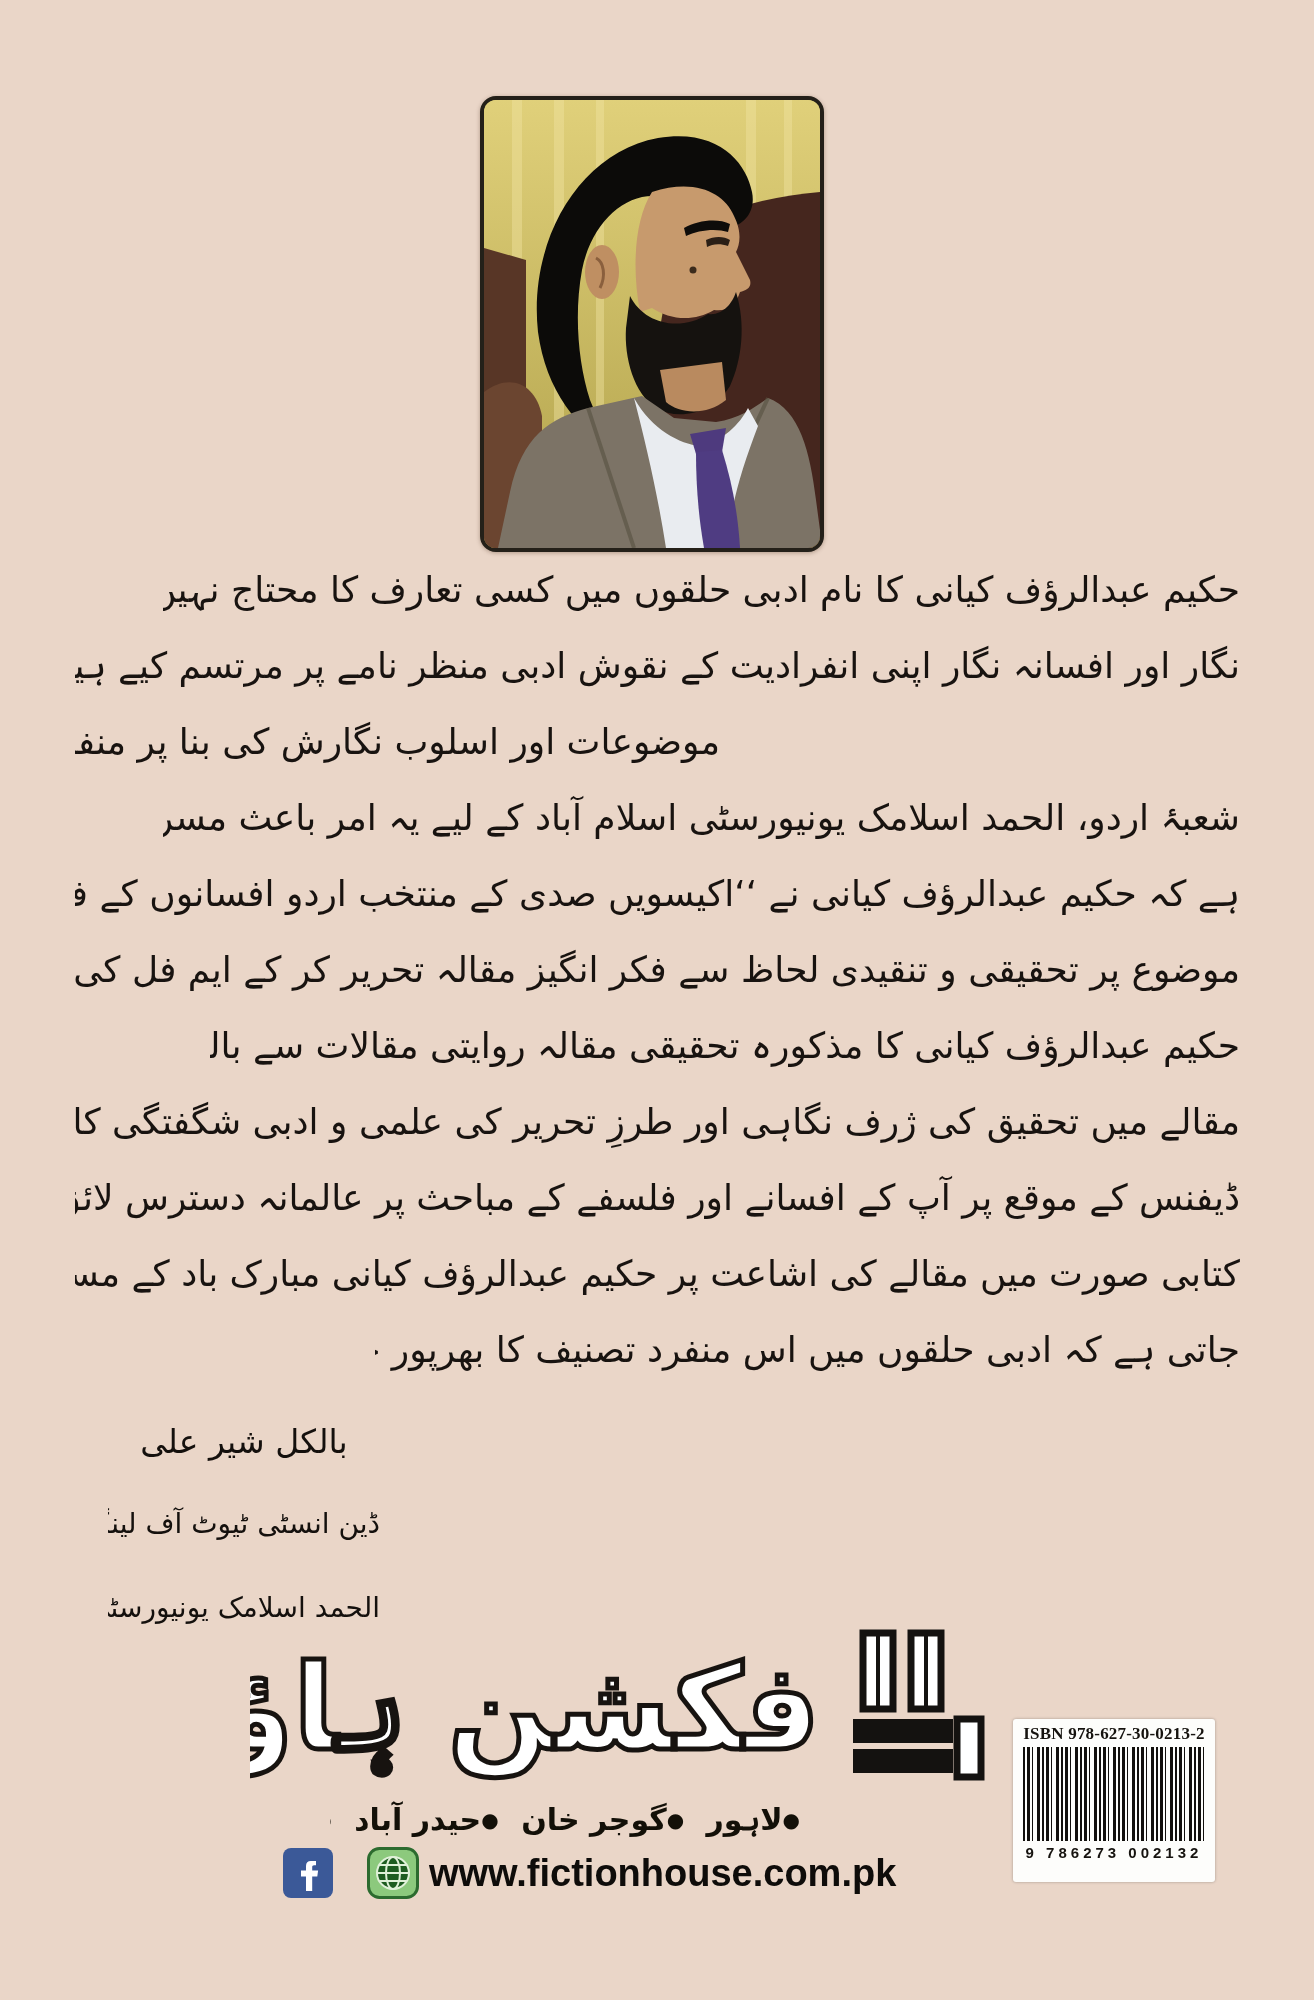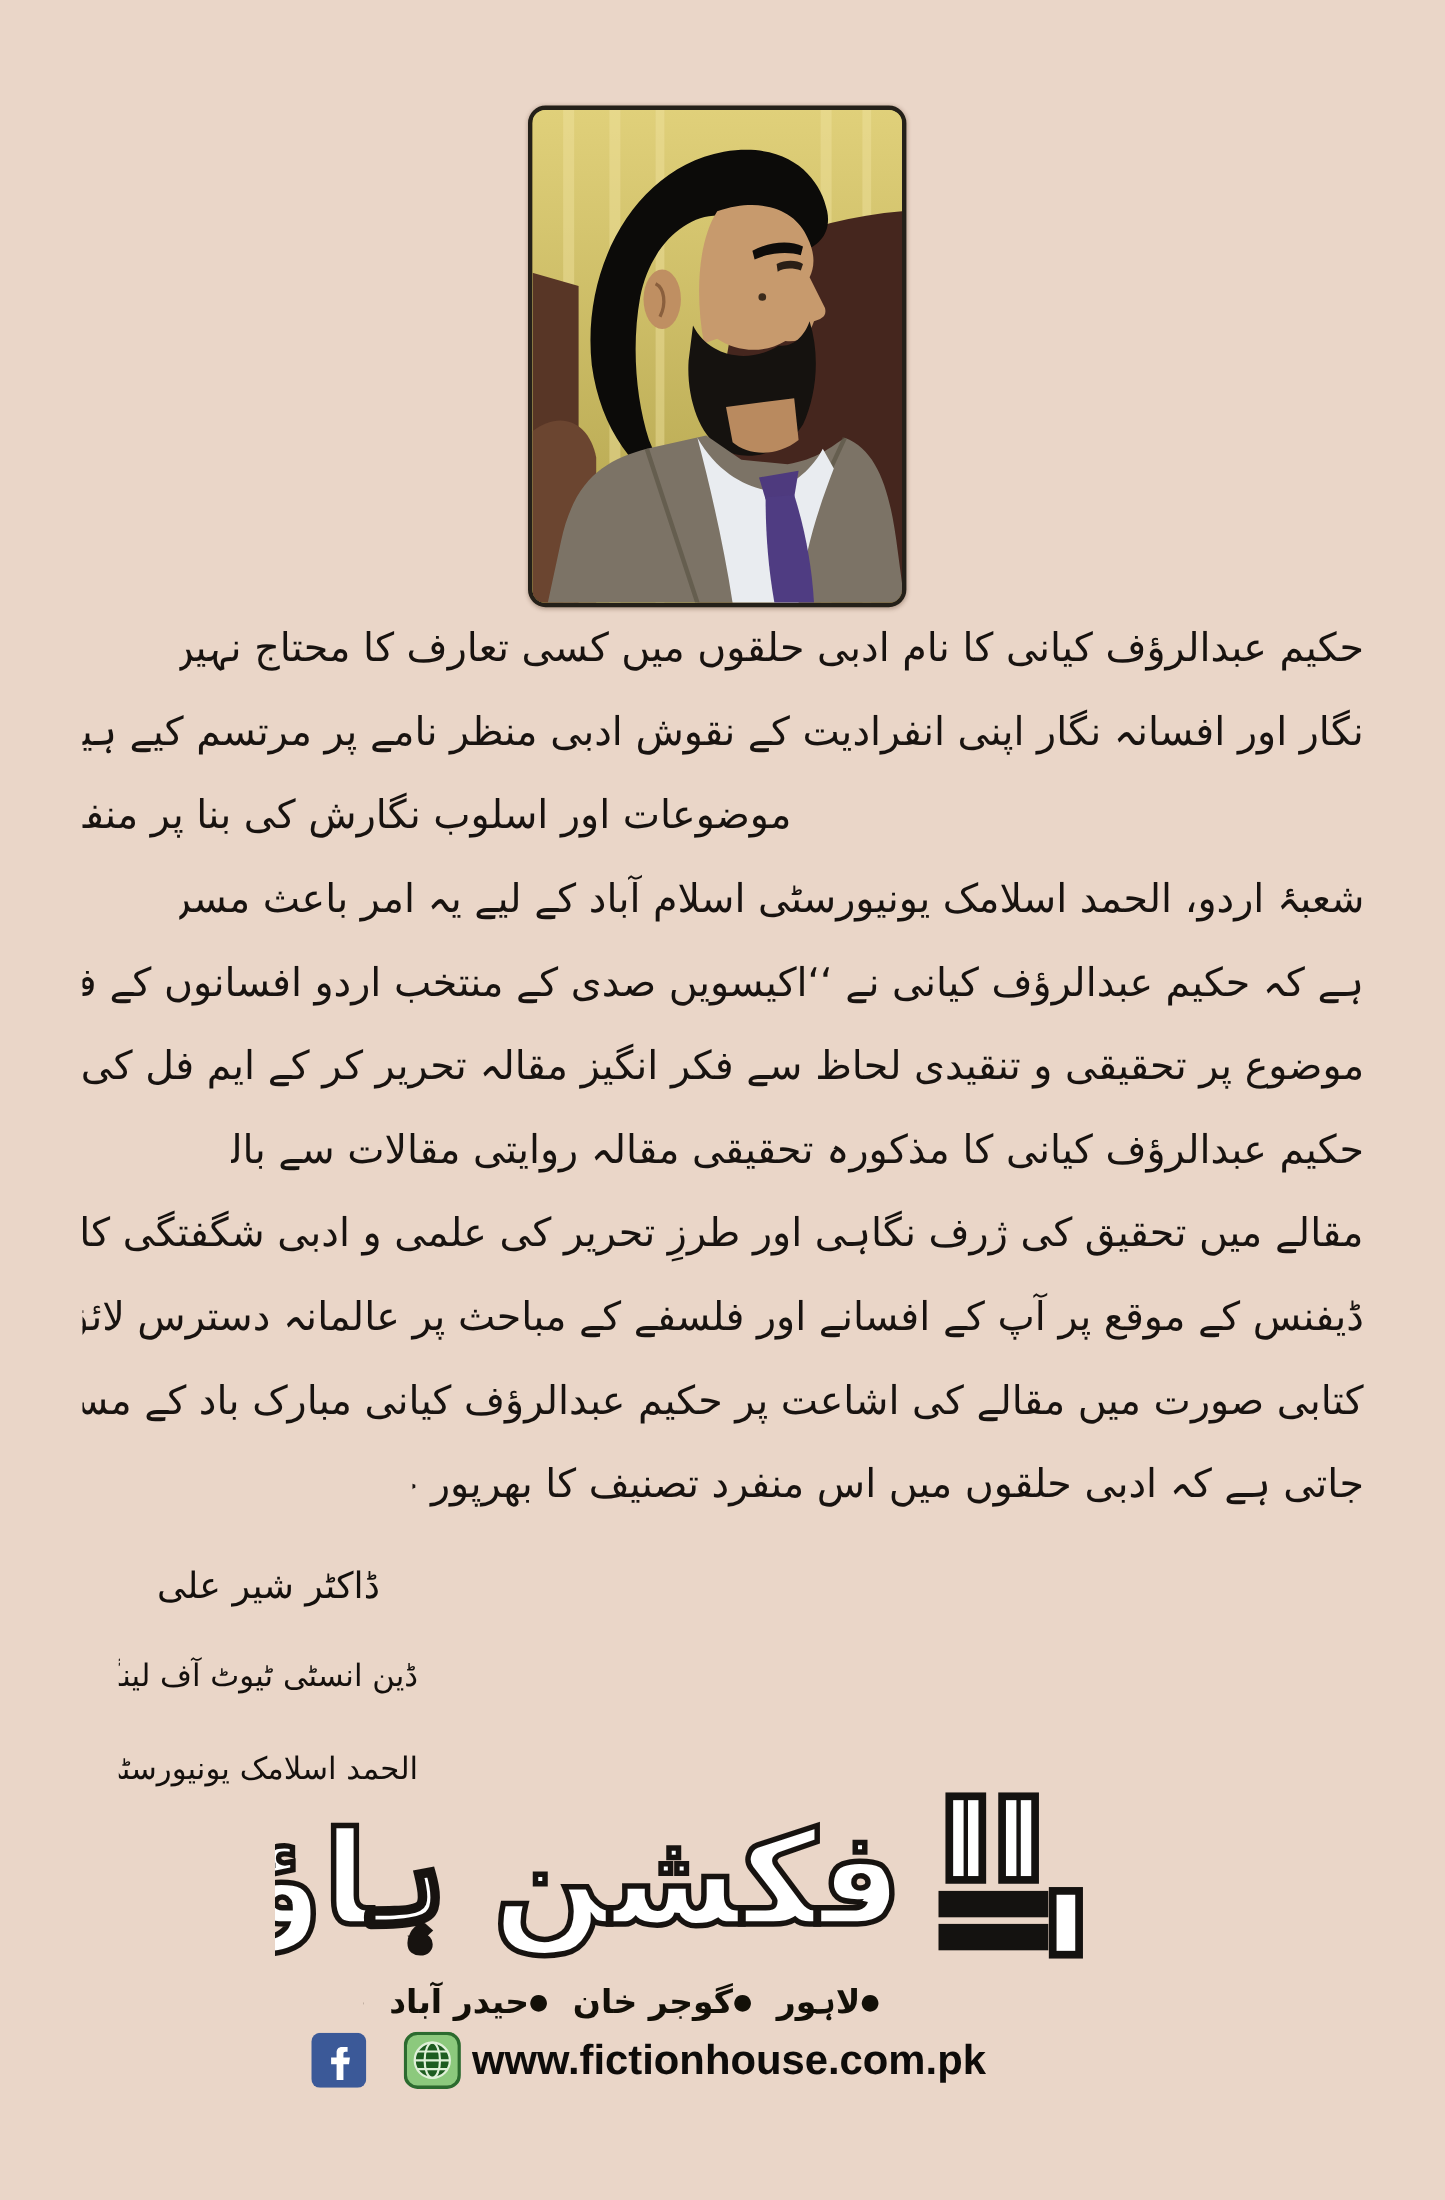--- a/index.html
+++ b/index.html
@@ -139,21 +139,21 @@
     <div class="line">موضوع پر تحقیقی و تنقیدی لحاظ سے فکر انگیز مقالہ تحریر کر کے ایم فل کی ڈگری حاصل کی۔</div>
 
     <div class="line indent-b">حکیم عبدالرؤف کیانی کا مذکورہ تحقیقی مقالہ روایتی مقالات سے بالکل مختلف ہے۔ اس</div>
     <div class="line">مقالے میں تحقیق کی ژرف نگاہی اور طرزِ تحریر کی علمی و ادبی شگفتگی کا اظہار ہوتا ہے۔ مقالے کے</div>
     <div class="line">ڈیفنس کے موقع پر آپ کے افسانے اور فلسفے کے مباحث پر عالمانہ دسترس لائق تحسین و ستائش تھی۔</div>
     <div class="line">کتابی صورت میں مقالے کی اشاعت پر حکیم عبدالرؤف کیانی مبارک باد کے مستحق ہیں۔ اُمید کی</div>
     <div class="line flush-right">جاتی ہے کہ ادبی حلقوں میں اس منفرد تصنیف کا بھرپور خیر مقدم کیا جائے گا۔</div>
   </div>
 
   <div class="sig">
-    <div class="sig-name">ڈاکٹر شیر علی</div>
+    <div class="sig-name">بالکل شیر علی</div>
     <div class="sig-line">ڈین انسٹی ٹیوٹ آف لینگویجز</div>
     <div class="sig-line">الحمد اسلامک یونیورسٹی، اسلام آباد</div>
   </div>
 
   <div class="logo-text">فکشن ہاؤس</div>
 
   <div class="logo-mark">
     <svg viewBox="0 0 136 158">
       <g stroke="#141210" stroke-width="7" fill="#ffffff">
         <rect x="10" y="6" width="30" height="76"></rect>
@@ -186,14 +186,19 @@
       <circle cx="26" cy="26" r="16" fill="#1d5c20"></circle>
       <g stroke="#dff0d8" stroke-width="2" fill="none">
         <circle cx="26" cy="26" r="16"></circle>
         <ellipse cx="26" cy="26" rx="7" ry="16"></ellipse>
         <path d="M10,26 H42 M12.5,18 H39.5 M12.5,34 H39.5"></path>
       </g>
     </svg>
     <span>www.fictionhouse.com.pk</span>
   </div>
 
+  <div class="isbn">
+    <div class="isbn-label">ISBN 978-627-30-0213-2</div>
+    <div class="bars"></div>
+    <div class="digits">9 786273 002132</div>
+  </div>
 
 </div>
 
 </body></html>

